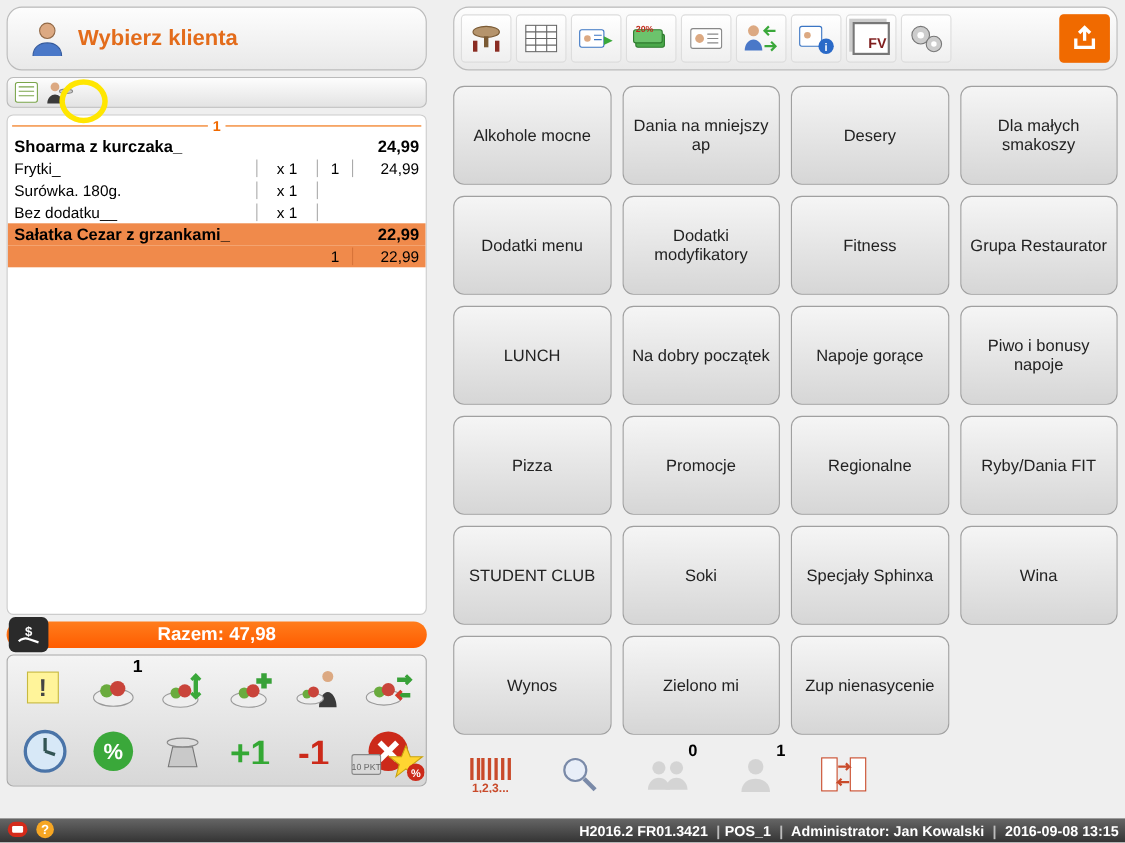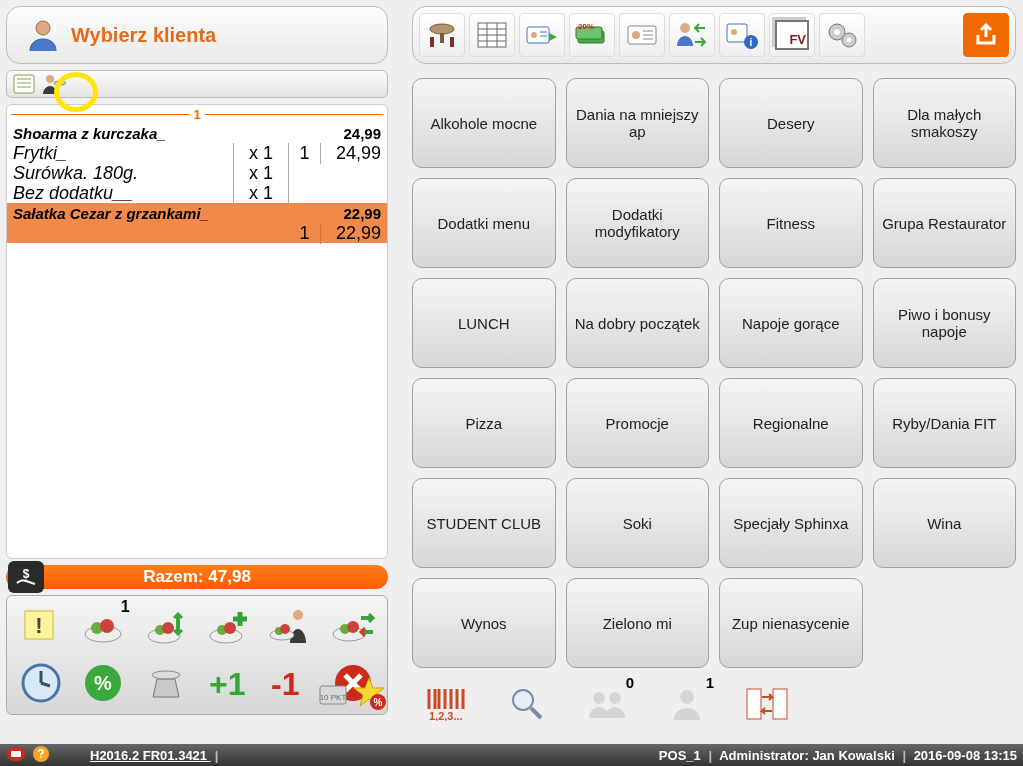--- a/index.html
+++ b/index.html
@@ -54,25 +54,25 @@
   }
   .ticket-num-row {
     height:18px; display:flex; align-items:center; justify-content:center;
     color:#f06a00; font-weight:bold; font-size:13px;
   }
   .ticket-num-row::before,.ticket-num-row::after{
     content:""; flex:1; border-top:1px solid #f06a00; margin:0 4px;
   }
   .line { display:flex; padding:0 6px; height:20px; align-items:center; }
   .line.main { font-weight:bold; }
-  .col-name { flex:1; white-space:nowrap; overflow:hidden; text-overflow:ellipsis;font-style:italic; }
+  .col-name { flex:1; white-space:nowrap; overflow:hidden; text-overflow:ellipsis; }
   .col-qty  { width:56px; text-align:center; border-left:1px solid #aaa; border-right:1px solid #aaa;}
   .col-grp  { width:32px; text-align:center; border-right:1px solid #aaa;}
   .col-price{ width:60px; text-align:right; font-weight:bold; }
-  .sub      { font-size:18px; }
+  .sub      { font-size:14px; }
   .sub .col-price { font-weight:normal; }
   .sel      { background:#f08a4b; color:#000; }
   .sel .col-qty,.sel .col-grp{ border-color:#d87439;}
 
   
   .total-bar {
     margin-top:6px; height:24px; border-radius:12px;
     background:linear-gradient(#ff7d1c,#ff5c00);
     color:#fff; display:flex; align-items:center; justify-content:center;
     font:bold 17px Arial; position:relative;
@@ -112,21 +112,21 @@
   .rb-item .badge { position:absolute; top:-8px; right:-2px; font:bold 15px Arial; color:#000;}
 
   
   .status-bar {
     position:absolute; left:0; right:0; bottom:0; height:22px;
     background:linear-gradient(#666,#333); color:#fff; font:bold 13px Arial;
     display:flex; align-items:center; padding:0 6px;
   }
   .status-left-icons { display:flex; gap:6px; align-items:center; }
   .status-sep { margin:0 4px; color:#bbb; }
-  .status-center { flex:1; text-align:left; padding-left:40px;text-decoration:underline;}
+  .status-center { flex:1; text-align:right; padding-left:40px;}
   .status-right { }
 
   
   .dish-icon svg, .act svg, .tb-btn svg, .rb-item svg { display:block; }
 </style>
 </head>
 <body>
 
 <div class="left-pane">
 

